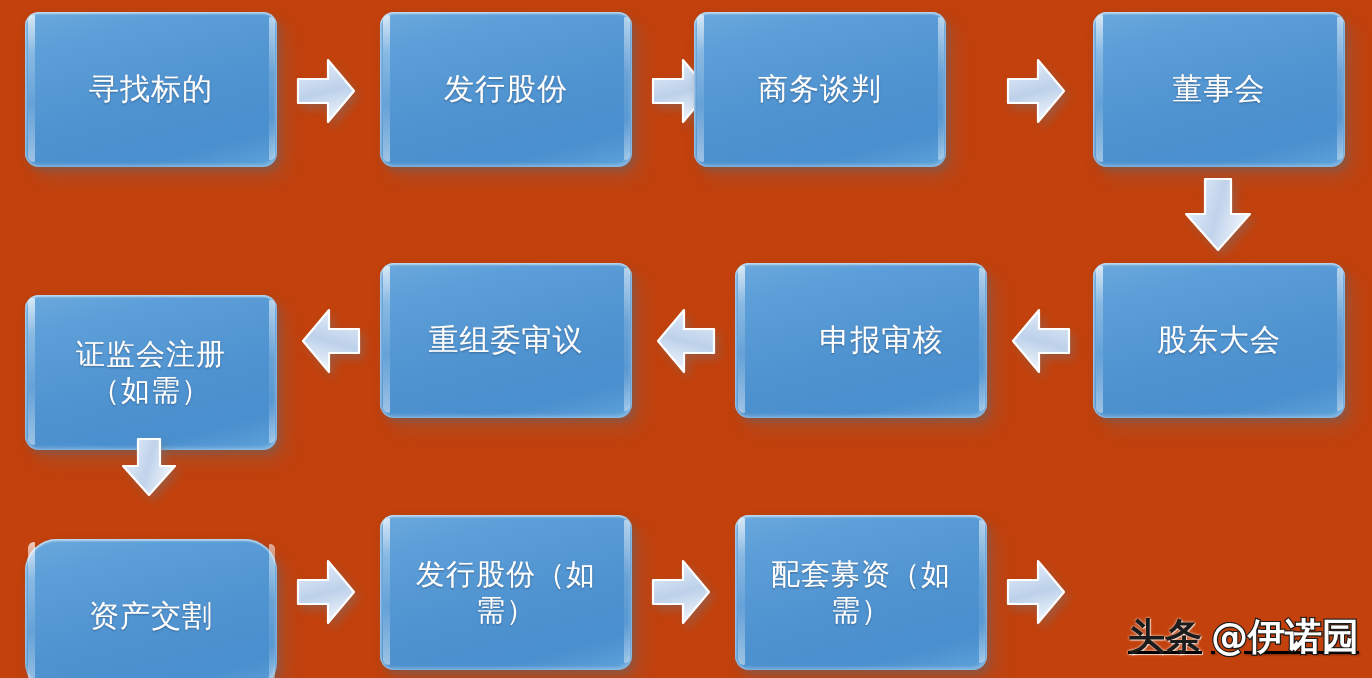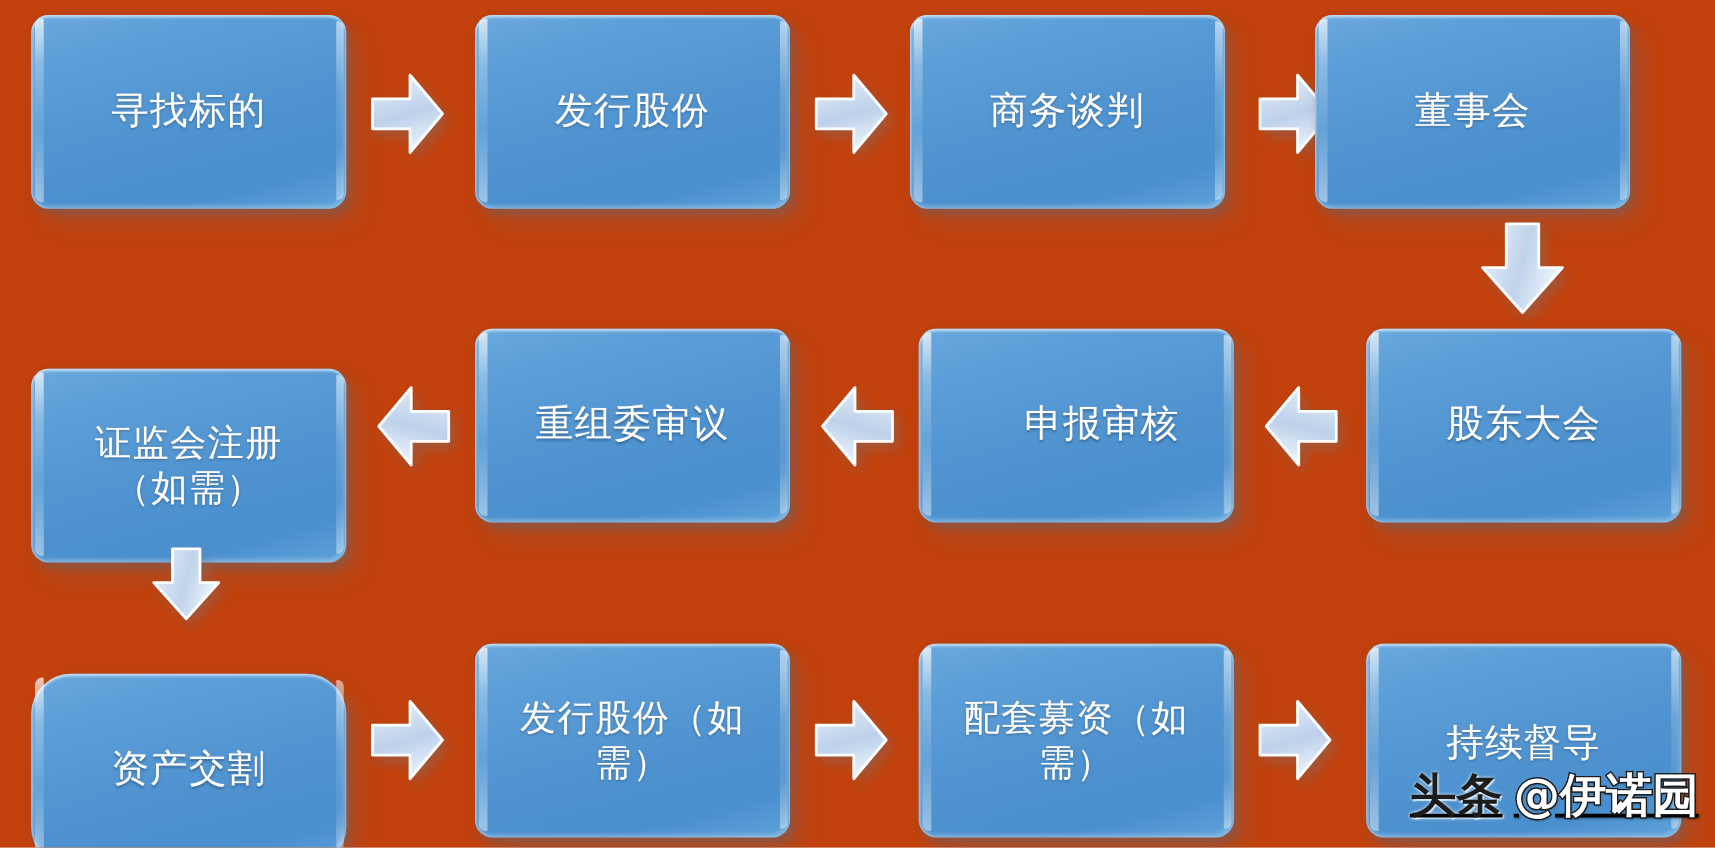--- a/index.html
+++ b/index.html
@@ -162,31 +162,31 @@
   <div class="node" style="left:380px; top:12px; width:252px; height:155px;">
     <span class="node-label">发行股份</span>
   </div>
 
   <div class="arrow" style="left:650px; top:55px; width:62px; height:72px;">
     <svg viewBox="0 0 62 72" preserveAspectRatio="none">
       <path d="M3 24 L33 24 L33 5 L59 36 L33 67 L33 48 L3 48 Z" fill="url(#arrR)" stroke="#ffffff" stroke-width="2.2" stroke-linejoin="round"></path>
     </svg>
   </div>
 
-  <div class="node" style="left:728px; top:12px; width:252px; height:155px;">
+  <div class="node" style="left:694px; top:12px; width:252px; height:155px;">
     <span class="node-label">商务谈判</span>
   </div>
 
   <div class="arrow" style="left:1005px; top:55px; width:62px; height:72px;">
     <svg viewBox="0 0 62 72" preserveAspectRatio="none">
       <path d="M3 24 L33 24 L33 5 L59 36 L33 67 L33 48 L3 48 Z" fill="url(#arrR)" stroke="#ffffff" stroke-width="2.2" stroke-linejoin="round"></path>
     </svg>
   </div>
 
-  <div class="node" style="left:1052px; top:12px; width:252px; height:155px;text-align:center;">
+  <div class="node" style="left:1093px; top:12px; width:252px; height:155px;text-align:center;">
     <span class="node-label">董事会</span>
   </div>
 
   <div class="arrow" style="left:1182px; top:176px; width:72px; height:78px;">
     <svg viewBox="0 0 72 78" preserveAspectRatio="none">
       <path d="M23 3 L49 3 L49 38 L68 38 L36 74 L4 38 L23 38 Z" fill="url(#arrD)" stroke="#ffffff" stroke-width="2.2" stroke-linejoin="round"></path>
     </svg>
   </div>
 
   <div class="node" style="left:25px; top:263px; width:252px; height:155px;margin-top:32px;">
@@ -255,22 +255,19 @@
     <span class="node-label wrapped">配套募资（如
 需）</span>
   </div>
 
   <div class="arrow" style="left:1005px; top:556px; width:62px; height:72px;">
     <svg viewBox="0 0 62 72" preserveAspectRatio="none">
       <path d="M3 24 L33 24 L33 5 L59 36 L33 67 L33 48 L3 48 Z" fill="url(#arrR)" stroke="#ffffff" stroke-width="2.2" stroke-linejoin="round"></path>
     </svg>
   </div>
 
-  <div class="node" style="left:1093px; top:515px; width:252px; height:155px;">
-    <span class="node-label" style="position:absolute; top:62px; left:0; width:100%;">持续督导</span>
-  </div>
 
   <div class="watermark" style="left:1128px; top:612px;text-decoration:underline;">
     <span class="wm-brand">头条</span>
     <span class="wm-handle">@伊诺园</span>
   </div>
 
 </div>
 
 </body></html>

